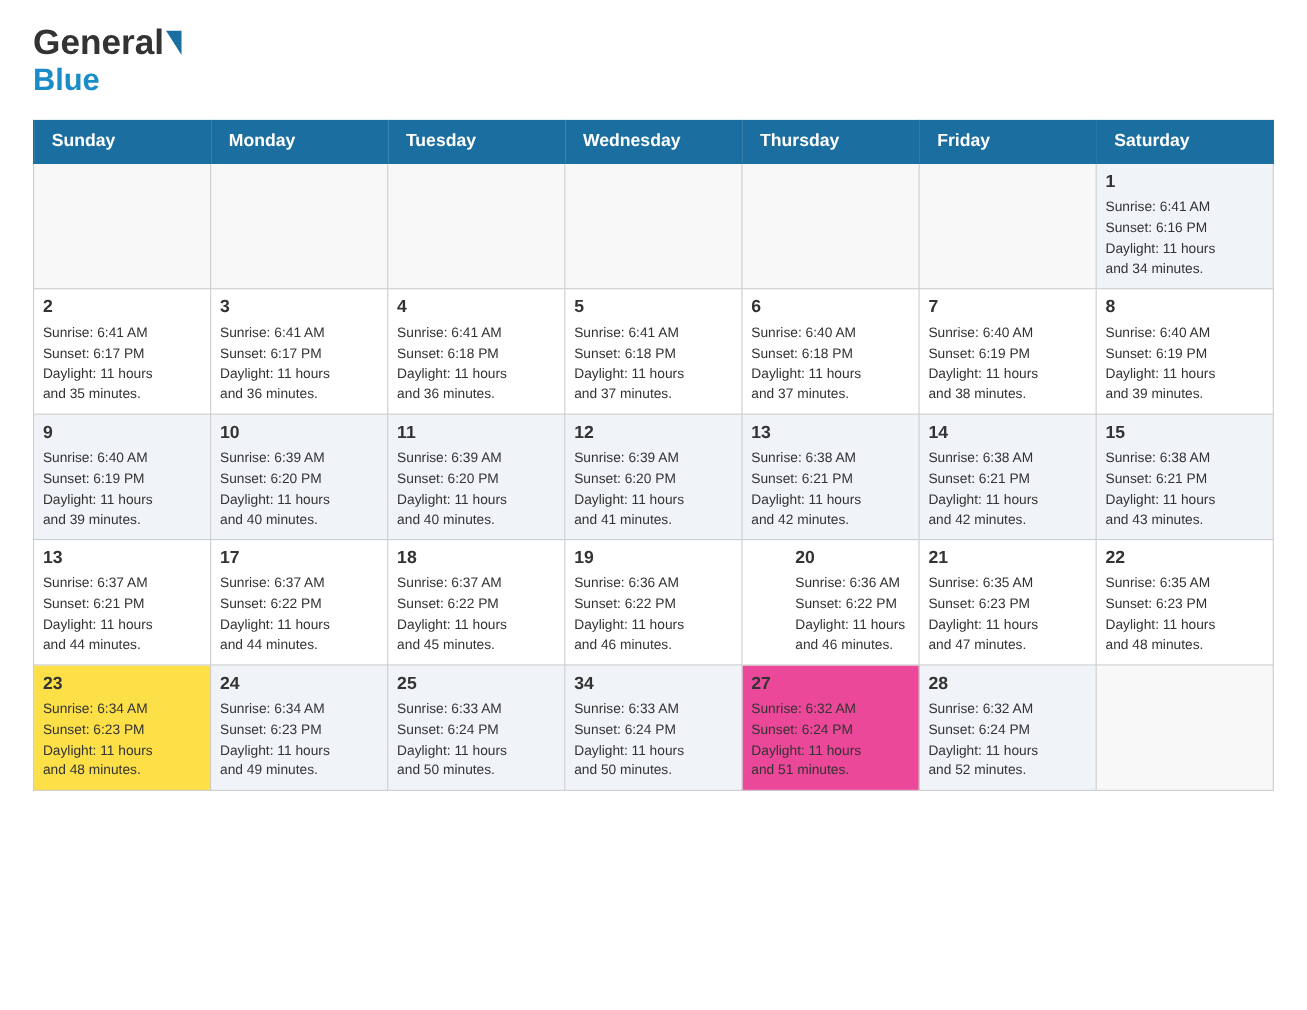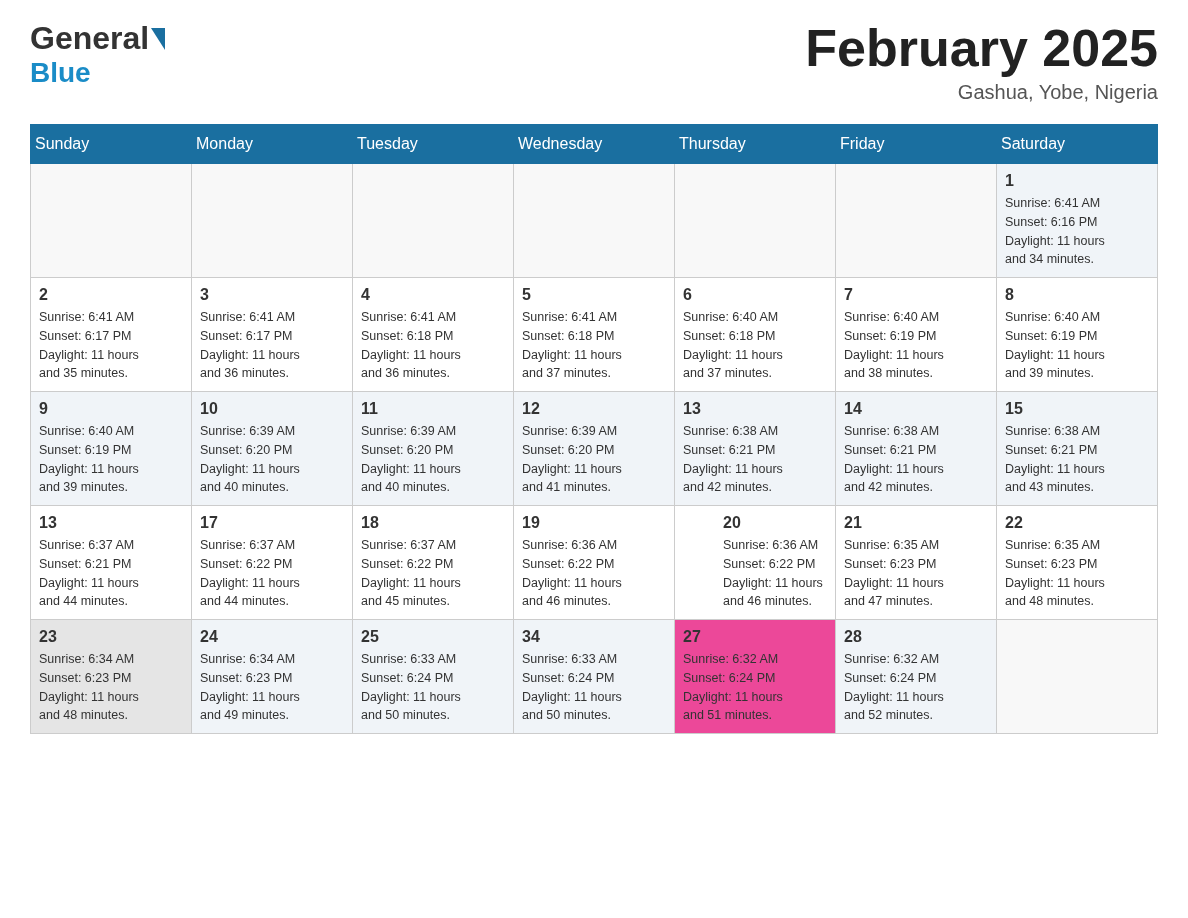--- a/index.html
+++ b/index.html
@@ -56,24 +56,24 @@
       color: #555;
       margin-top: 4px;
     }
     .calendar {
       width: 100%;
       border-collapse: collapse;
     }
     .calendar th {
       background-color: #1a6fa0;
       color: #fff;
-      padding: 10px 4px;
+      padding: 10px 16px;
       text-align: left;
       font-size: 16px;
-      font-weight: normal;
+      font-weight: bold;
       border: 1px solid #1a6fa0;
     }
     .calendar td {
       vertical-align: top;
       padding: 8px;
       border: 1px solid #ccc;
       width: 14.28%;
       min-height: 110px;
       font-size: 13px;
       color: #333;
@@ -98,24 +98,20 @@
 
 <div class="header">
   <div class="logo">
     <div class="logo-text">
       <span class="logo-general">General</span>
       <span class="logo-triangle"></span>
     </div>
     <div>
       <span class="logo-blue">Blue</span>
     </div>
-  </div>
-  <div class="title-block">
-    <div class="month-title">February 2025</div>
-    <div class="location">Gashua, Yobe, Nigeria</div>
   </div>
 </div>
 
 <table class="calendar">
   <thead>
     <tr>
       <th>Sunday</th>
       <th>Monday</th>
       <th>Tuesday</th>
       <th>Wednesday</th>
@@ -221,21 +217,21 @@
         <td style="background-color: rgb(255, 255, 255);">
           <span class="day-num">21</span>
           <div class="day-info">Sunrise: 6:35 AM<br>Sunset: 6:23 PM<br>Daylight: 11 hours<br>and 47 minutes.</div>
         </td>
         <td style="background-color: rgb(255, 255, 255);">
           <span class="day-num">22</span>
           <div class="day-info">Sunrise: 6:35 AM<br>Sunset: 6:23 PM<br>Daylight: 11 hours<br>and 48 minutes.</div>
         </td>
       </tr>
       <tr>
-        <td style="background-color: #e5e5e5;">
+        <td style="background-color: #fde047;">
           <span class="day-num">23</span>
           <div class="day-info">Sunrise: 6:34 AM<br>Sunset: 6:23 PM<br>Daylight: 11 hours<br>and 48 minutes.</div>
         </td>
         <td style="background-color: rgb(240, 244, 248);">
           <span class="day-num">24</span>
           <div class="day-info">Sunrise: 6:34 AM<br>Sunset: 6:23 PM<br>Daylight: 11 hours<br>and 49 minutes.</div>
         </td>
         <td style="background-color: rgb(240, 244, 248);">
           <span class="day-num">25</span>
           <div class="day-info">Sunrise: 6:33 AM<br>Sunset: 6:24 PM<br>Daylight: 11 hours<br>and 50 minutes.</div>

